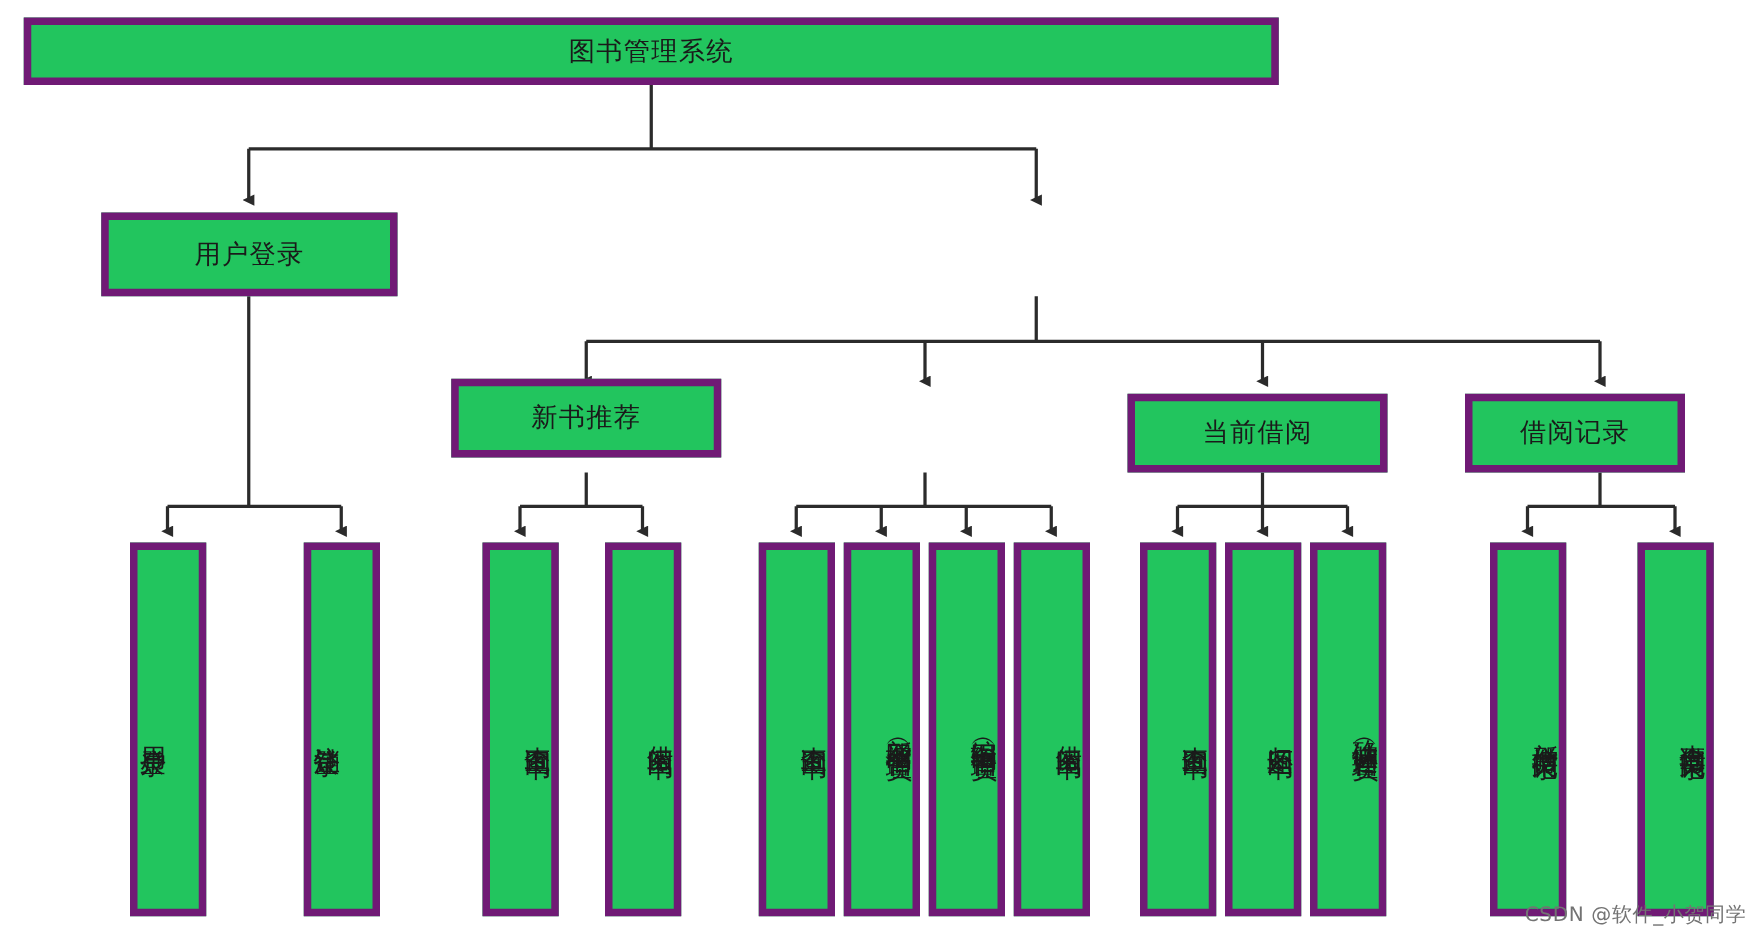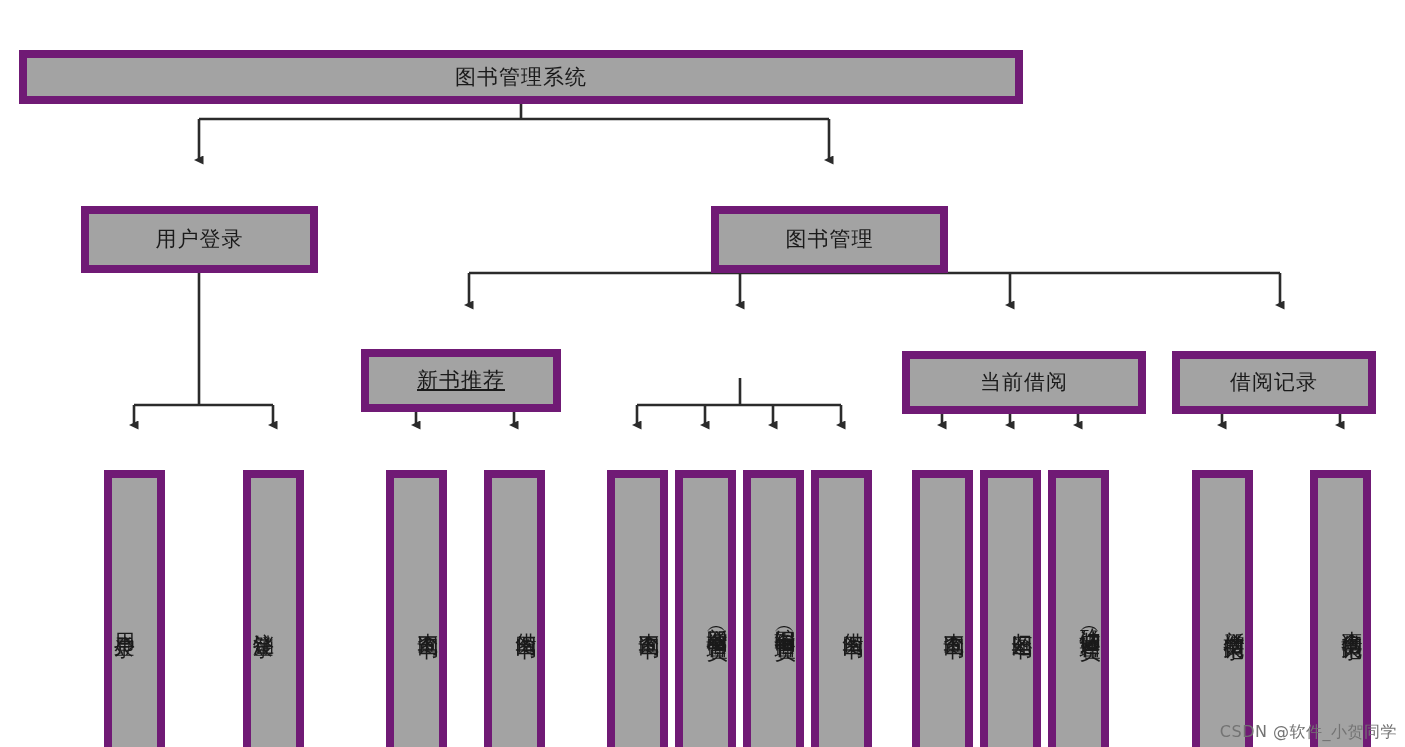--- a/index.html
+++ b/index.html
@@ -16,27 +16,26 @@
   }
   svg#edges{
     position:absolute;
     left:0;top:0;
     width:1405px;height:747px;
     pointer-events:none;
   }
   .node{
     position:absolute;
     box-sizing:border-box;
-    background:#a3a3a3;
-    border:8px solid #701a75;
+    background:#22c55e;
+    border:6px solid #701a75;
     display:flex;
     align-items:center;
     justify-content:center;
     color:#1a1a1a;
-    margin-top:36px;
   }
   .node-h{
     font-size:21px;
     letter-spacing:1px;
     line-height:1;
   }
   .node-v{
     writing-mode:vertical-rl;
     text-orientation:upright;
     align-items:flex-start;
@@ -117,25 +116,24 @@
       <path d="M1280,378 L1280,405"></path>
       <path d="M1222,405 L1340,405"></path>
       <path d="M1222,405 L1222,425" marker-end="url(#arrow)"></path>
       <path d="M1340,405 L1340,425" marker-end="url(#arrow)"></path>
     </g>
   </svg>
 
   <div class="node node-h" style="left:19px;top:14px;width:1004px;height:54px;">图书管理系统</div>
 
   <div class="node node-h" style="left:81px;top:170px;width:237px;height:67px;">用户登录</div>
-  <div class="node node-h" style="left:711px;top:170px;width:237px;height:67px;">图书管理</div>
 
-  <div class="node node-h" style="left:361px;top:313px;width:200px;height:63px;text-decoration:underline;">新书推荐</div>
-  <div class="node node-h" style="left:902px;top:315px;width:244px;height:63px;">当前借阅</div>
-  <div class="node node-h" style="left:1172px;top:315px;width:204px;height:63px;">借阅记录</div>
+  <div class="node node-h" style="left:361px;top:303px;width:216px;height:63px;">新书推荐</div>
+  <div class="node node-h" style="left:902px;top:315px;width:208px;height:63px;">当前借阅</div>
+  <div class="node node-h" style="left:1172px;top:315px;width:176px;height:63px;">借阅记录</div>
 
   <div class="node node-v bottomish" style="left:104px;top:434px;width:61px;height:299px;">
     <span class="vlabel">用户登录</span>
   </div>
   <div class="node node-v bottomish" style="left:243px;top:434px;width:61px;height:299px;">
     <span class="vlabel">注销登录</span>
   </div>
 
   <div class="node node-v" style="left:386px;top:434px;width:61px;height:299px;">
     <span class="vlabel">查询图书</span>

